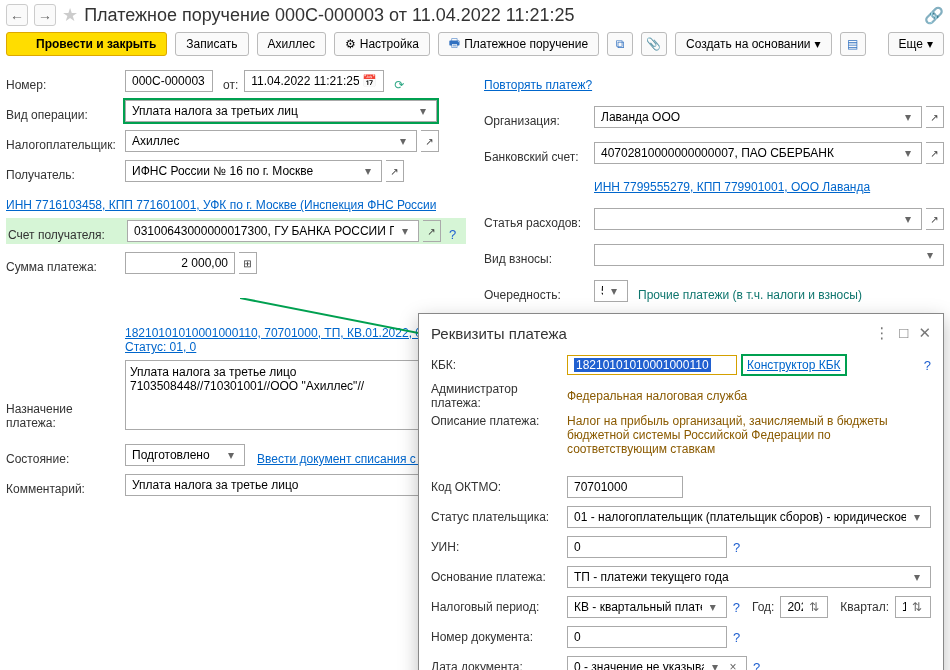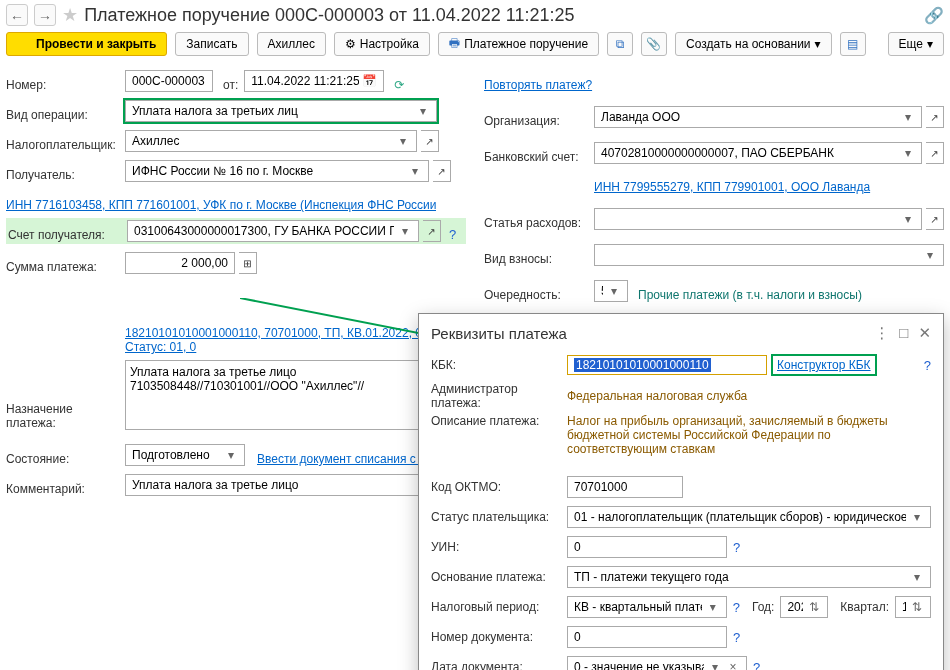--- a/index.html
+++ b/index.html
@@ -95,21 +95,21 @@
       <div class="row">
         <span class="lbl">Налогоплательщик:</span>
         <span class="inp" style="width:292px">
             <input class="inp-txt" value="Ахиллес" style="">
             <span class="inp-dd">▾</span>
           </span>
         <span class="inp-ext">↗</span>
       </div>
       <div class="row">
         <span class="lbl">Получатель:</span>
-        <span class="inp" style="width:304px">
+        <span class="inp" style="width:257px">
             <input class="inp-txt" value="ИФНС России № 16 по г. Москве" style="">
             <span class="inp-dd">▾</span>
           </span>
         <span class="inp-ext">↗</span>
       </div>
       <div class="row">
         <span class="link" style="width:430px; white-space:nowrap; overflow:hidden">ИНН 7716103458, КПП 771601001, УФК по г. Москве (Инспекция ФНС России № 16 ...</span>
       </div>
       <div class="row hl-green-cell" style="padding:2px">
         <span class="lbl">Счет получателя:</span>
@@ -222,21 +222,21 @@
   <div class="dialog-title">
     <span>Реквизиты платежа</span>
     <span class="acts">
       <span>⋮</span>
       <span>□</span>
       <span>✕</span>
     </span>
   </div>
   <div class="drow">
     <span class="dlbl">КБК:</span>
-    <span class="yellow-box" style="width:200px"><span class="blue-sel">18210101010001000110</span></span>
+    <span class="yellow-box" style="width:170px"><span class="blue-sel">18210101010001000110</span></span>
     <span class="link hl-green" style="padding:2px 4px; text-decoration:underline">Конструктор КБК</span>
     <span class="hint" style="margin-left:auto">?</span>
   </div>
   <div class="drow">
     <span class="dlbl">Администратор платежа:</span>
     <span class="brown">Федеральная налоговая служба</span>
   </div>
   <div class="drow" style="align-items:flex-start">
     <span class="dlbl">Описание платежа:</span>
     <span class="brown" style="flex:1">Налог на прибыль организаций, зачисляемый в бюджеты бюджетной системы Российской Федерации по соответствующим ставкам</span>

